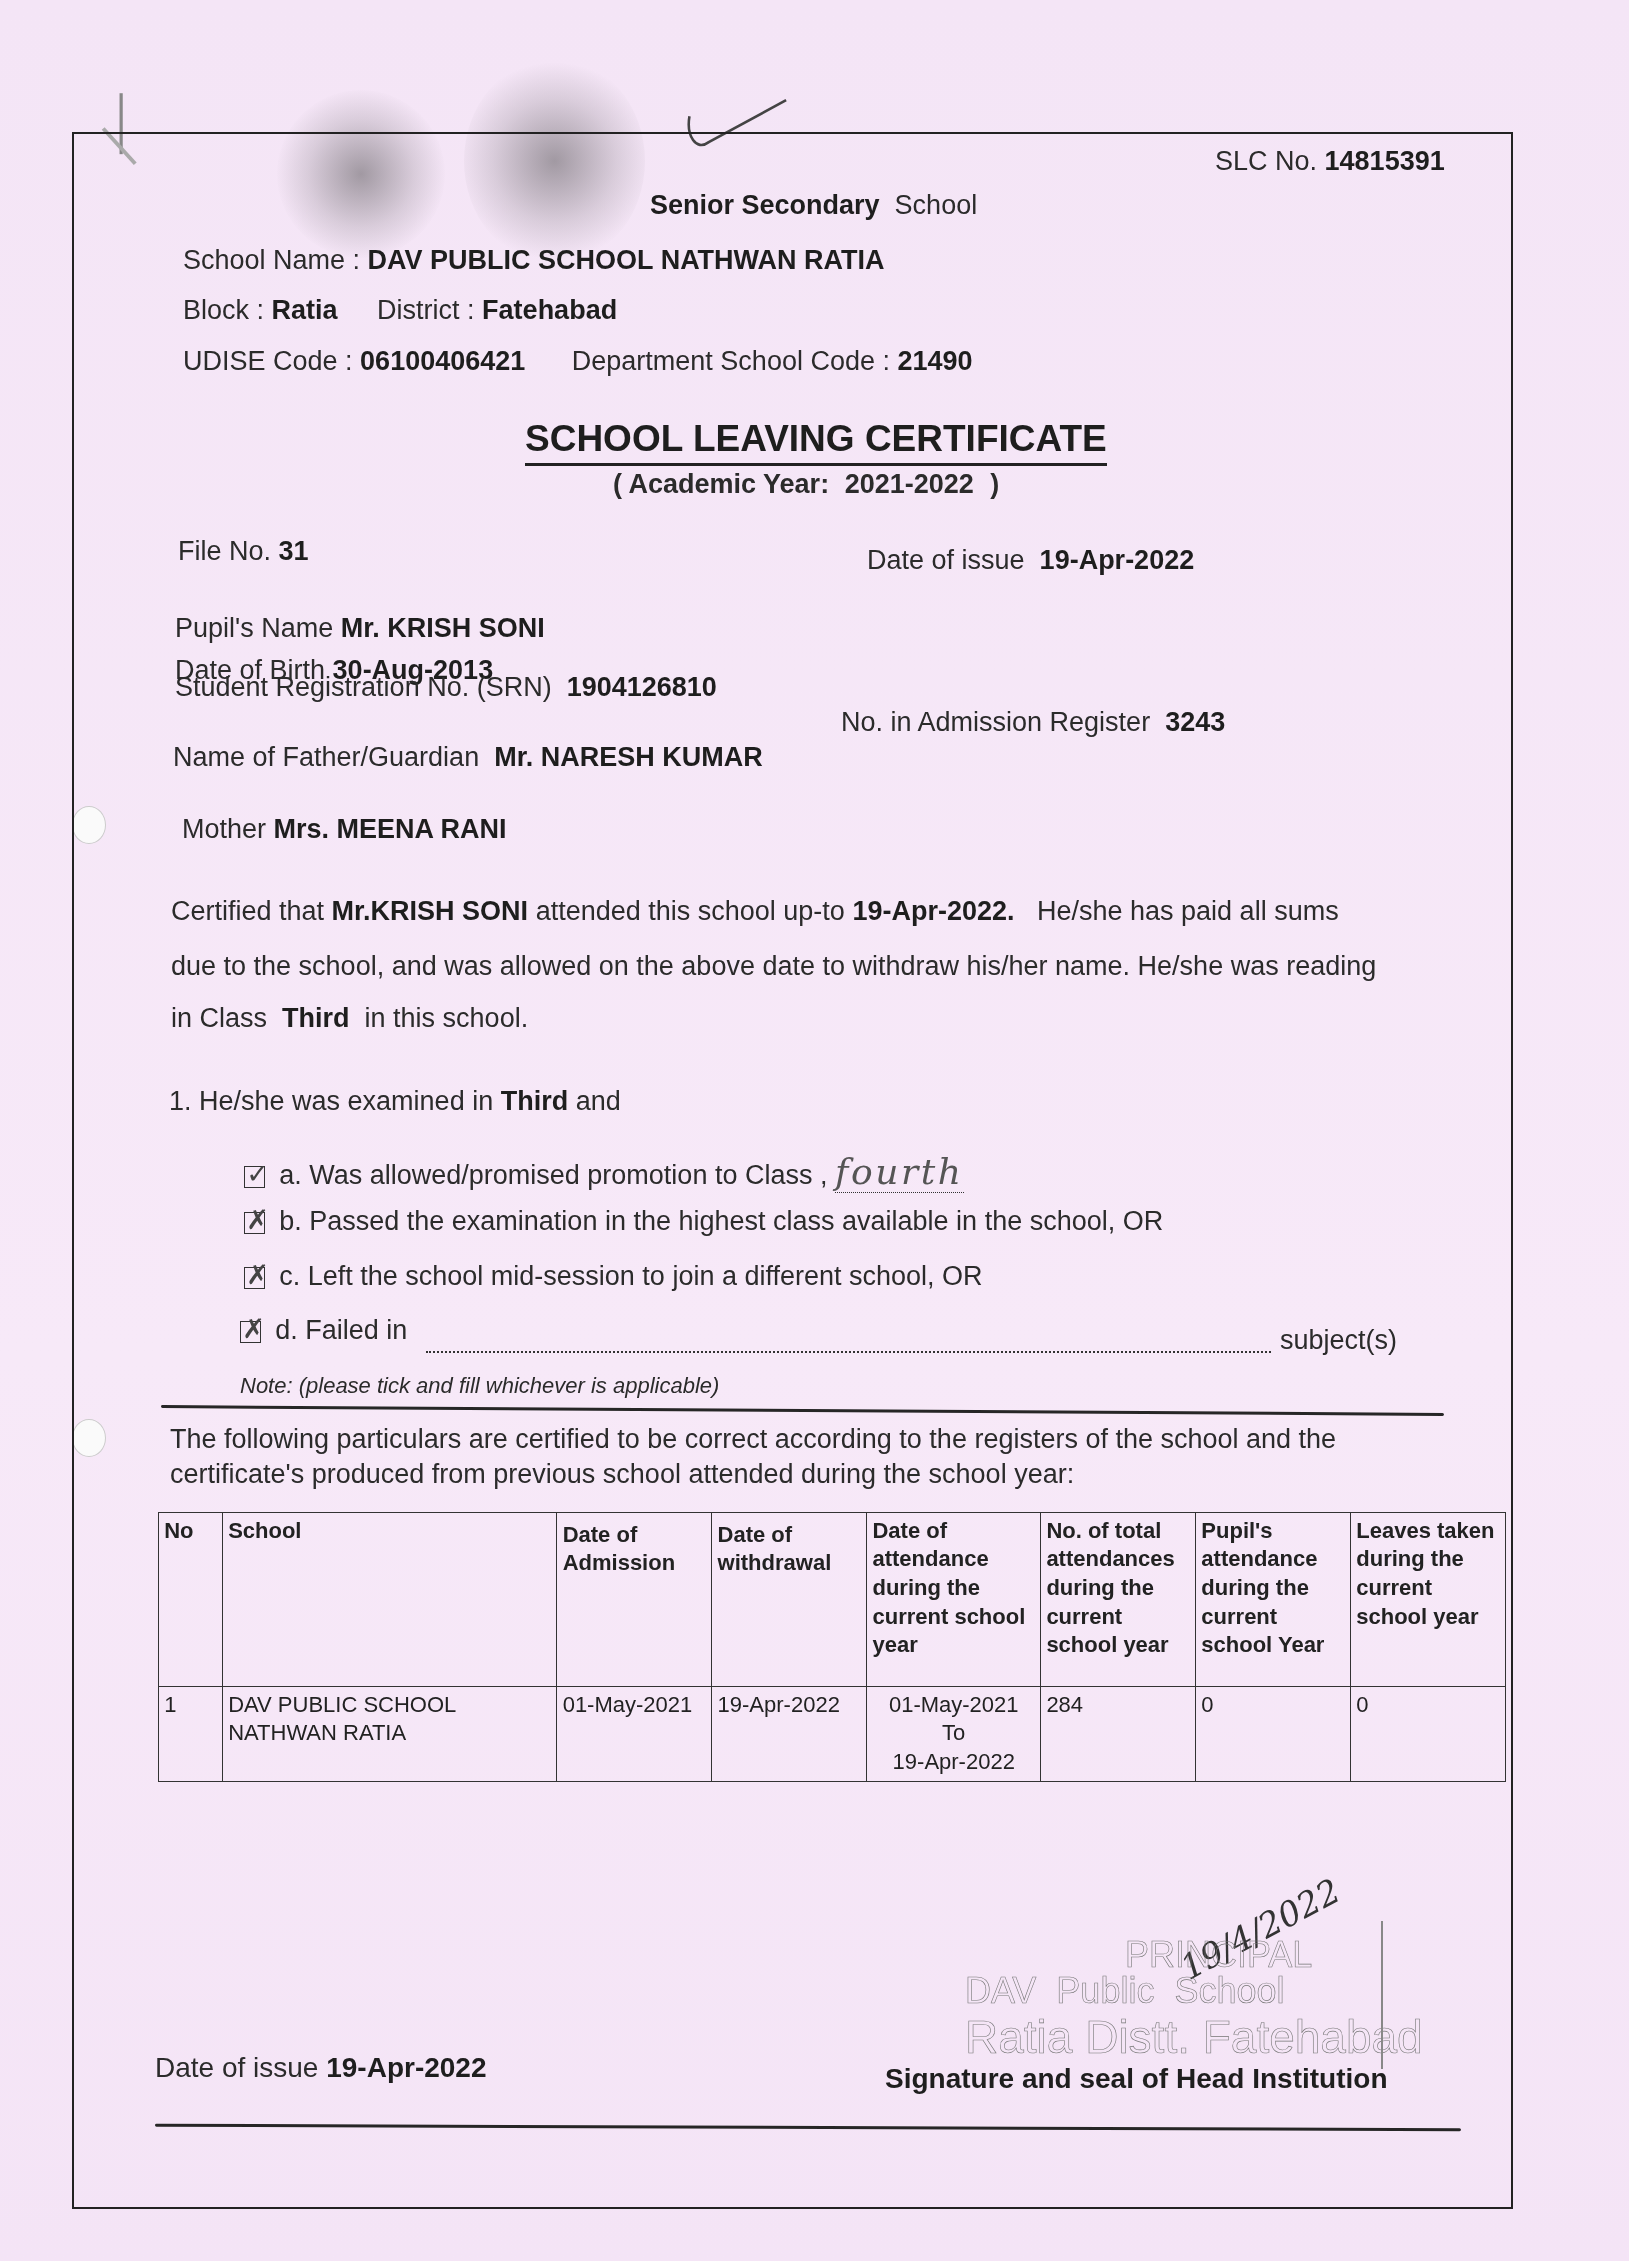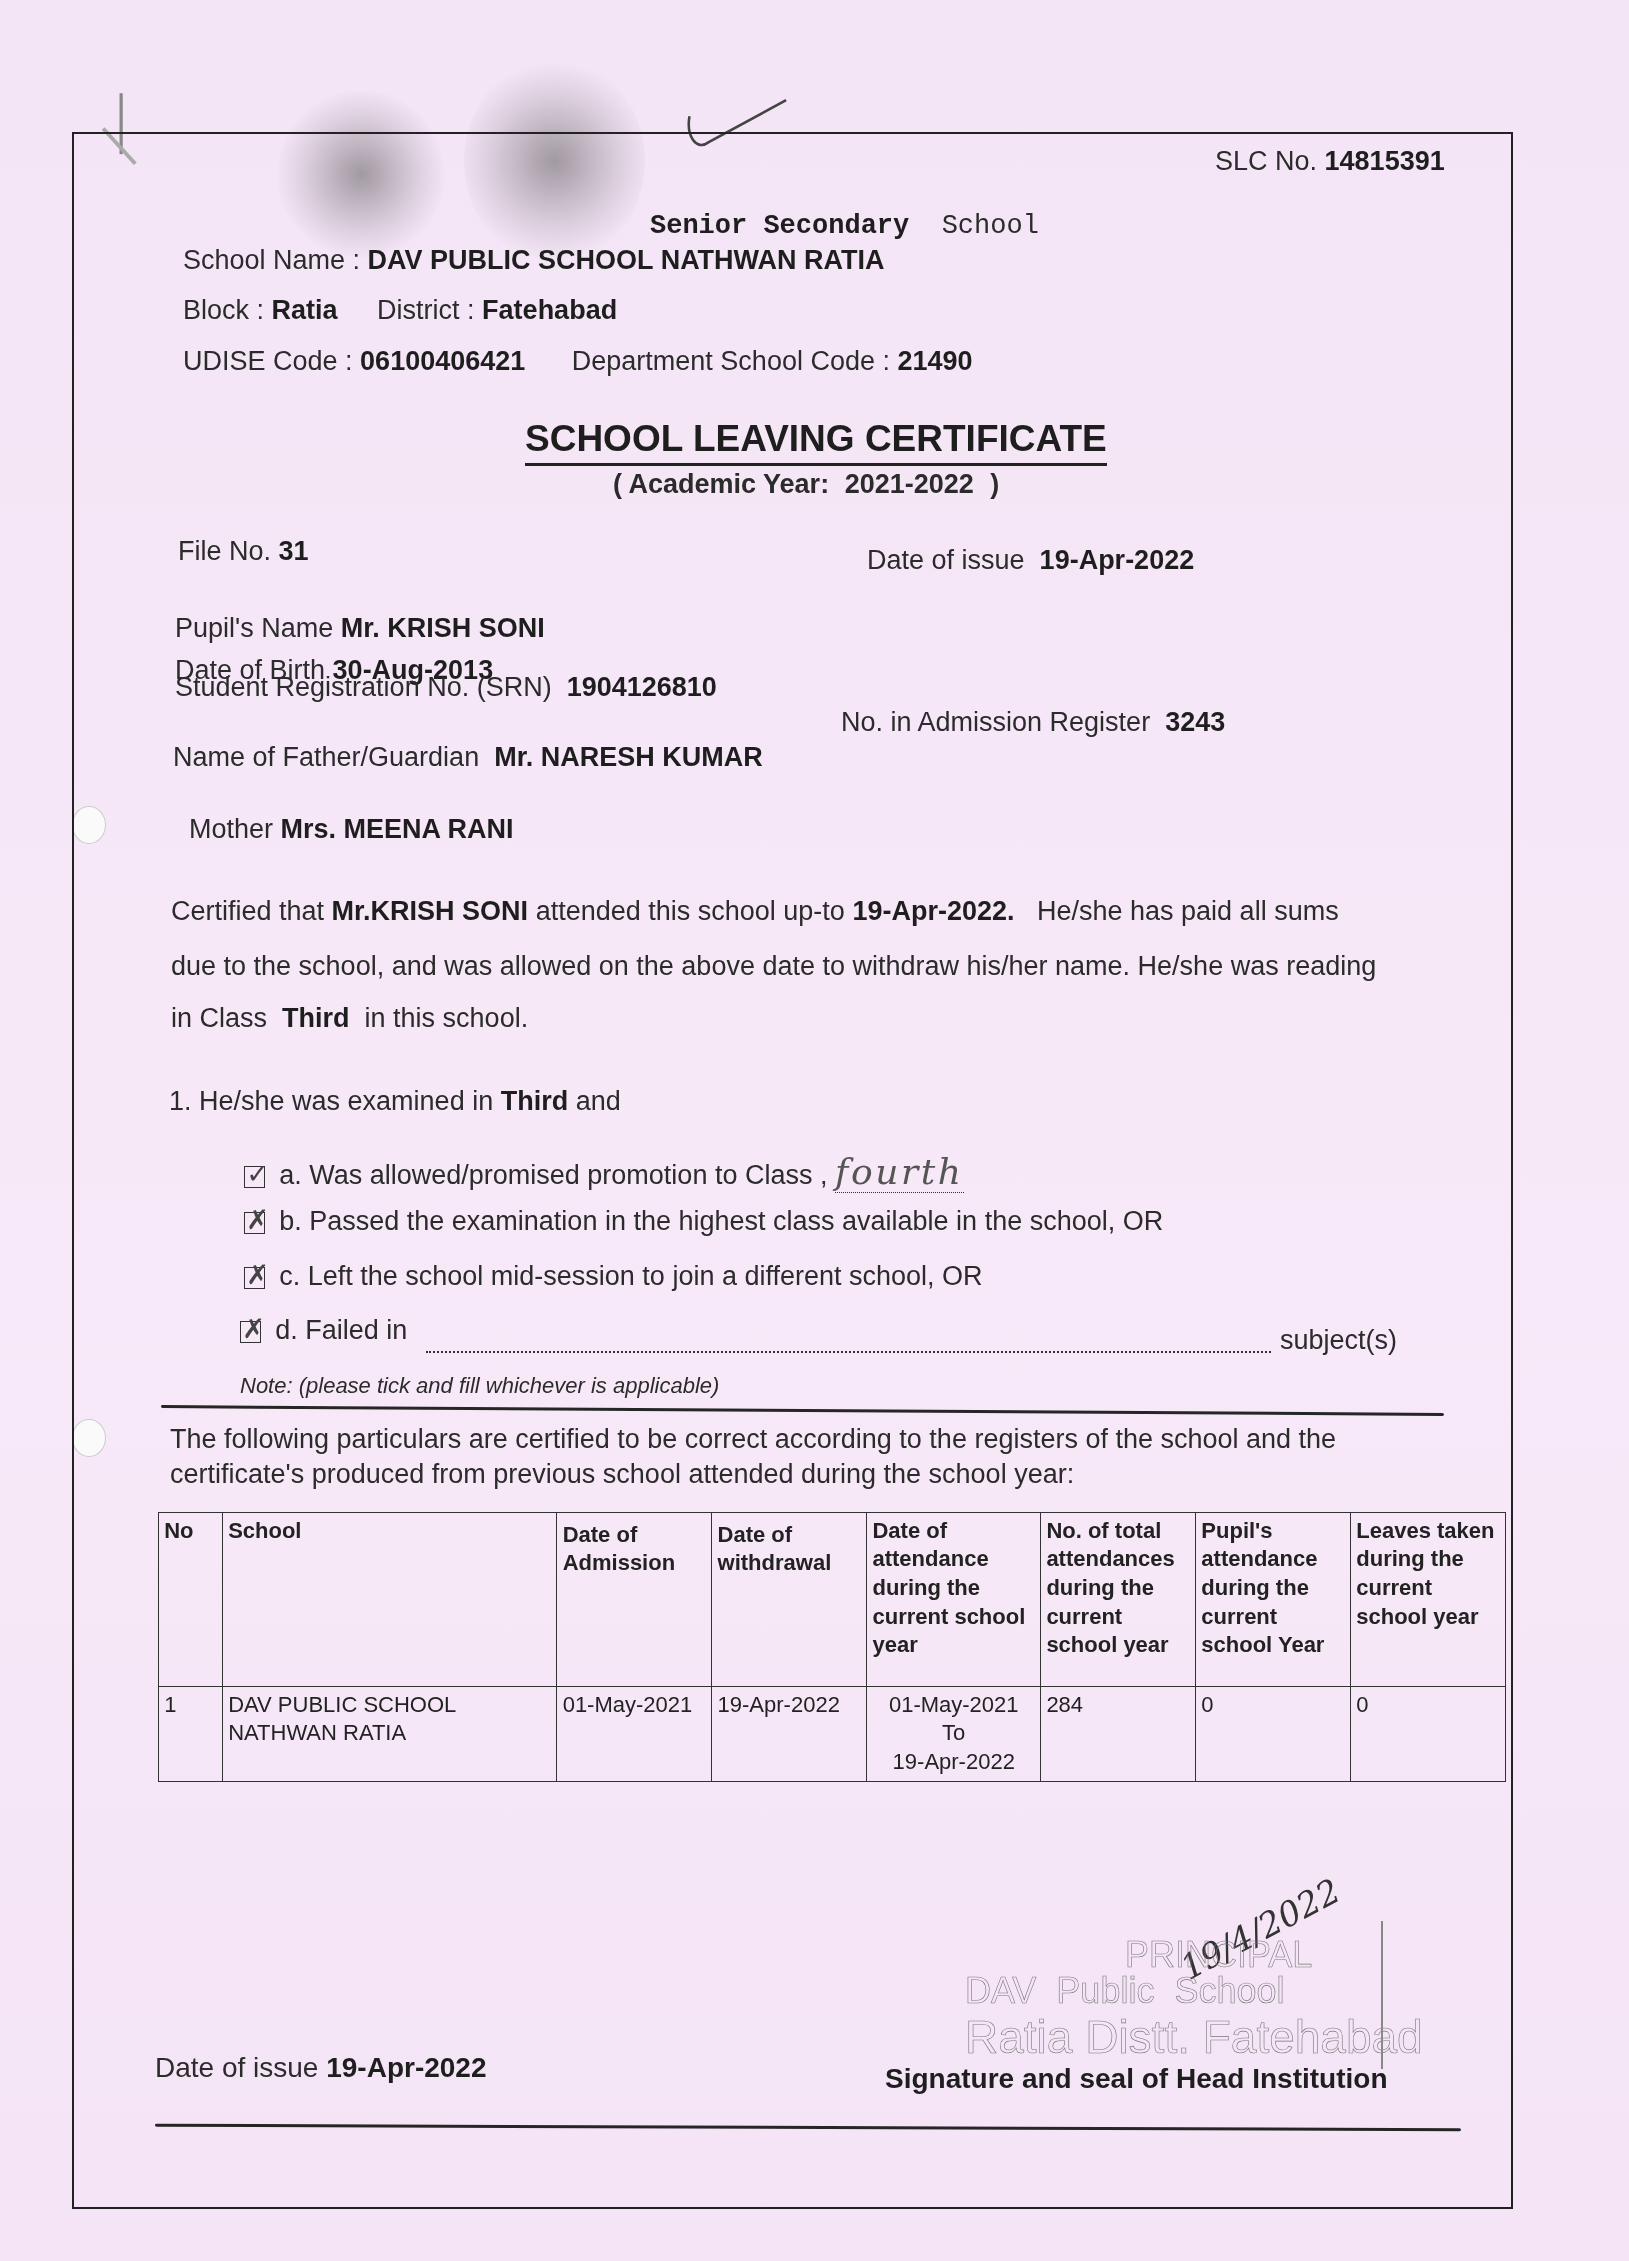--- a/index.html
+++ b/index.html
@@ -77,21 +77,21 @@
   <path d="M20 60 L 70 115" stroke="#aaa" stroke-width="6" fill="none"></path>
 </svg>
 
 <div class="frame"></div>
 
 <div class="abs t42" style="left:1215px;top:146px;">
   <span>SLC No.</span>
   <b>14815391</b>
 </div>
 
-<div class="abs t42" style="left:650px;top:211px;font-family:Liberation Mono, monospace;">
+<div class="abs t42" style="left:650px;top:190px;">
   <b>Senior Secondary</b>&nbsp;
   <span>School</span>
 </div>
 
 <div class="abs t42" style="left:183px;top:245px;">
   <span>School Name :</span>
   <b>DAV PUBLIC SCHOOL NATHWAN RATIA</b>
 </div>
 
 <div class="abs t42" style="left:183px;top:295px;">
@@ -140,21 +140,21 @@
 </div>
 <div class="abs t42" style="left:841px;top:707px;">
   <span>No. in Admission Register</span>&nbsp;
   <b>3243</b>
 </div>
 
 <div class="abs t42" style="left:173px;top:730px;margin-top:12px;">
   <span>Name of Father/Guardian</span>&nbsp;
   <b>Mr.  NARESH KUMAR</b>
 </div>
-<div class="abs t42" style="left:189px;top:814px;">
+<div class="abs t42" style="left:182px;top:814px;">
   <span>Mother</span>
   <b>Mrs.  MEENA RANI</b>
 </div>
 
 <div class="abs t42" style="left:171px;top:896px;">
   <span>Certified that</span>
   <b>Mr.KRISH SONI</b>
   <span>attended this school up-to</span>
   <b>19-Apr-2022.</b>&nbsp;&nbsp;
   <span>He/she has paid all sums</span>

